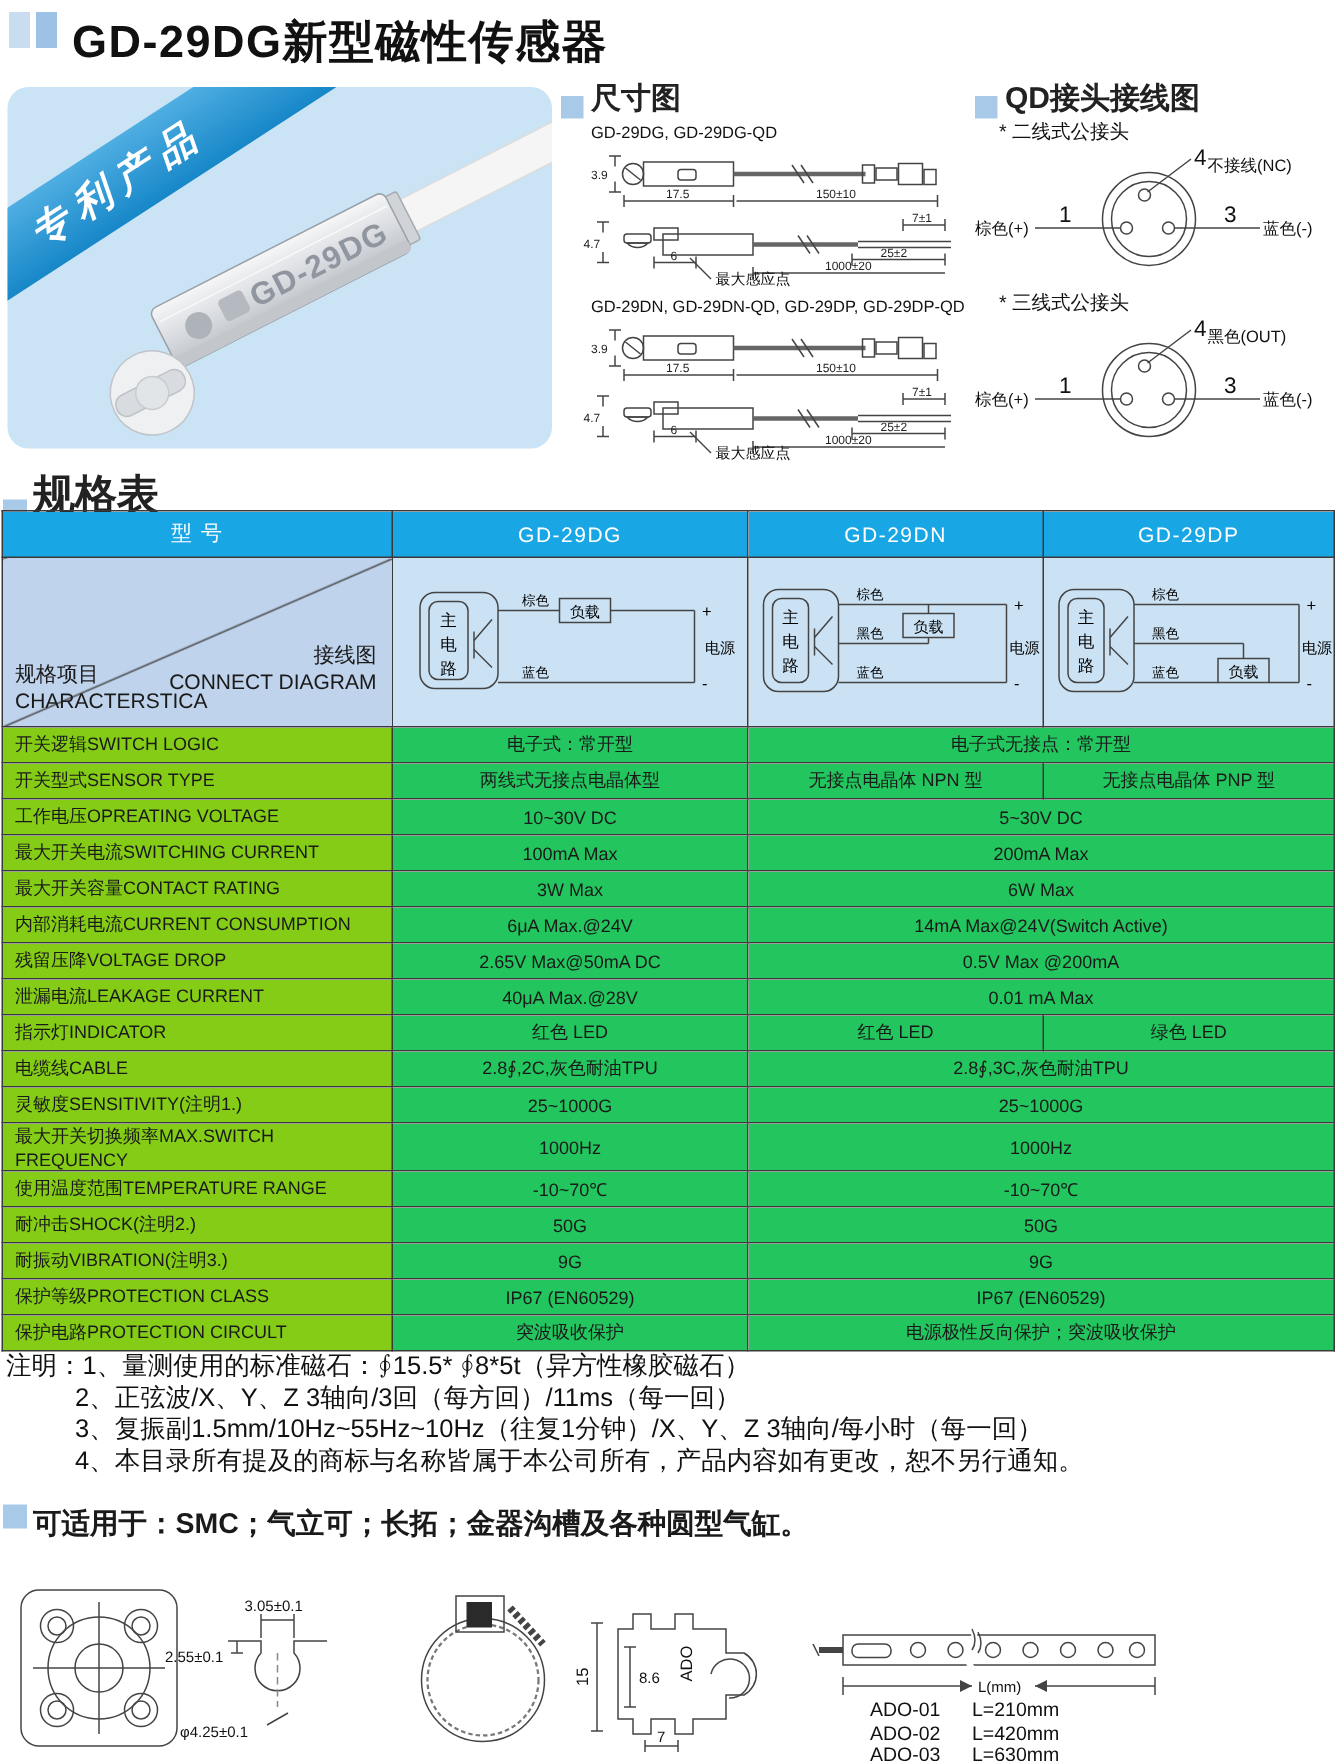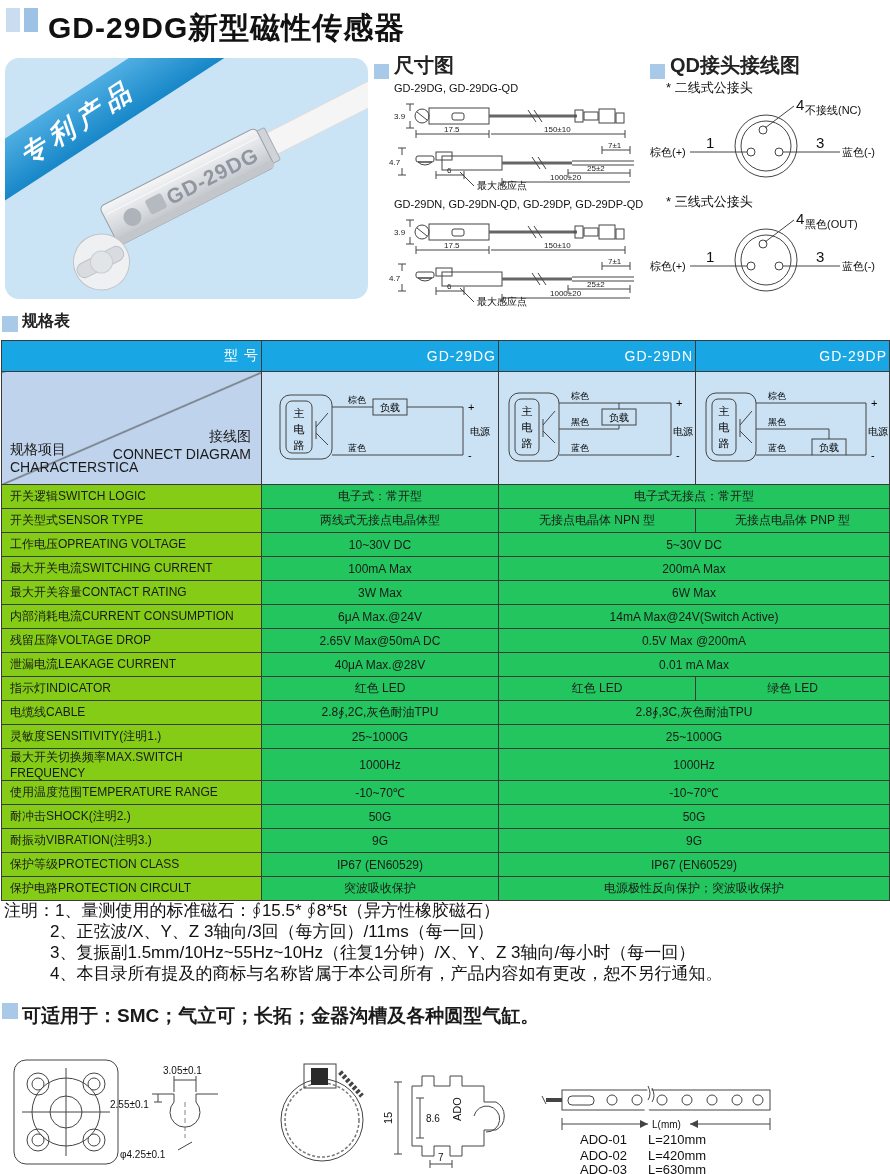--- a/index.html
+++ b/index.html
@@ -22,21 +22,21 @@
   .ribbon { position:absolute; left:-92px; top:38px; width:330px; height:52px;
             background:linear-gradient(180deg,#4FAEE2,#1787C8);
             transform:rotate(-33deg); display:flex; align-items:center; justify-content:center; }
   .ribbon span { color:#fff; font-size:26px; font-weight:bold; font-style:italic; letter-spacing:7px; }
 
   
   table.spec { position:absolute; left:1px; top:340px; width:888px; border-collapse:collapse;
                table-layout:fixed; }
   table.spec td { border:1px solid #3a3a3a; font-size:12px; text-align:center; vertical-align:middle;
                   padding:0 2px; overflow:hidden; }
-  tr.hd td { background:#18A7E4; color:#fff; font-size:14px; height:31px; letter-spacing:1px;text-align:right; }
+  tr.hd td { background:#18A7E4; color:#fff; font-size:14px; height:31px; letter-spacing:1px; }
   td.lbl { background:#84cc16; text-align:left !important; padding-left:8px !important; }
   td.val { background:#22c55e; }
   tr.conn td { background:#CBE2F4; height:113px; }
   td.diagcell { position:relative; background:#BFD3EC !important; padding:0 !important;
     background-image:linear-gradient(to bottom right, rgba(0,0,0,0) calc(50% - 1px), #444 calc(50% - 0px), rgba(0,0,0,0) calc(50% + 1px)) !important; }
   .diag-top { position:absolute; top:8px; right:10px; text-align:right; font-size:14px; line-height:18px;margin-top:47px; }
   .diag-bot { position:absolute; bottom:8px; left:8px; text-align:left; font-size:14px; line-height:18px; }
   tr.r td { height:24px; }
 
   .notes { position:absolute; left:4px; top:900px; font-size:17px; line-height:21px; color:#111; }
@@ -244,21 +244,21 @@
   <text x="148" y="32" font-size="15" fill="#111">4</text>
   <text x="157" y="36" font-size="11" fill="#111">黑色(OUT)</text>
   <line x1="42" y1="74" x2="99" y2="74" class="dln"></line>
   <text x="2" y="78" font-size="11" fill="#111">棕色(+)</text>
   <text x="58" y="70" font-size="15" fill="#111">1</text>
   <line x1="135" y1="74" x2="192" y2="74" class="dln"></line>
   <text x="168" y="70" font-size="15" fill="#111">3</text>
   <text x="194" y="78" font-size="11" fill="#111">蓝色(-)</text>
 </svg>
 
-<div class="sec-head abs" style="left:2px; top:311px; font-size:16px;">
+<div class="sec-head abs" style="left:2px; top:311px; font-size:28px;">
   <span class="sq2"></span>
   <span>规格表</span>
 </div>
 
 <table class="spec">
   <colgroup>
       <col style="width:260px">
       <col style="width:237px">
       <col style="width:197px">
       <col style="width:194px">

